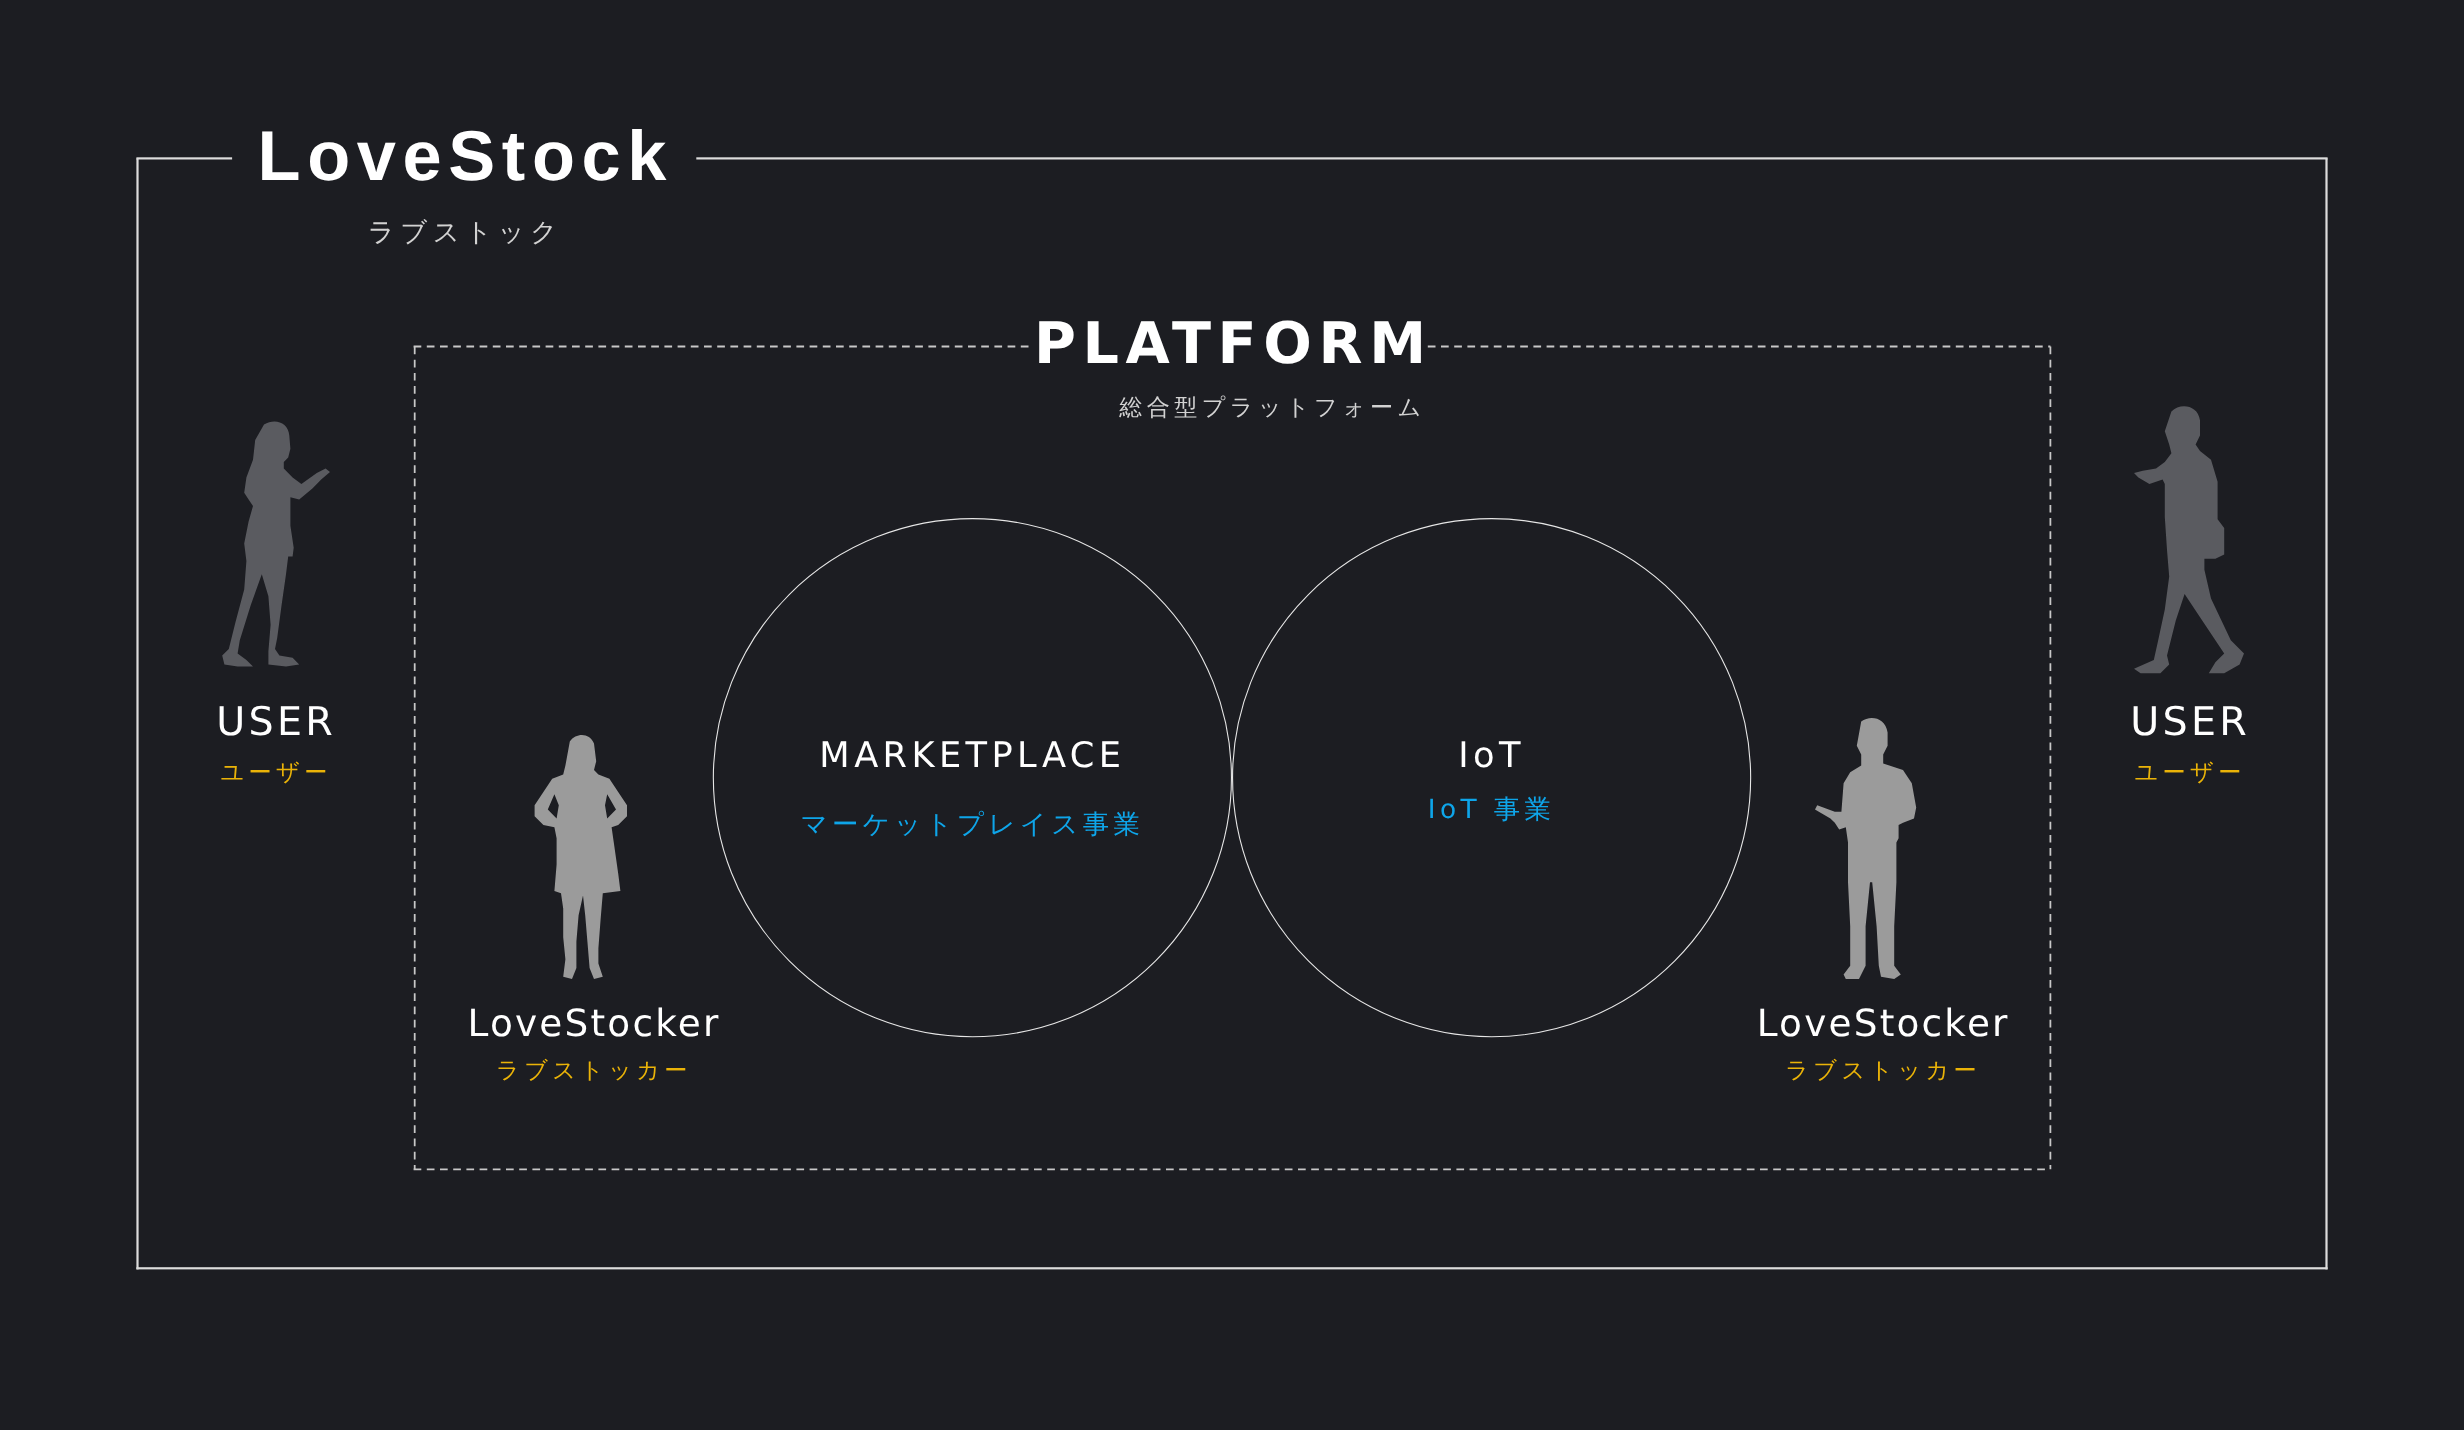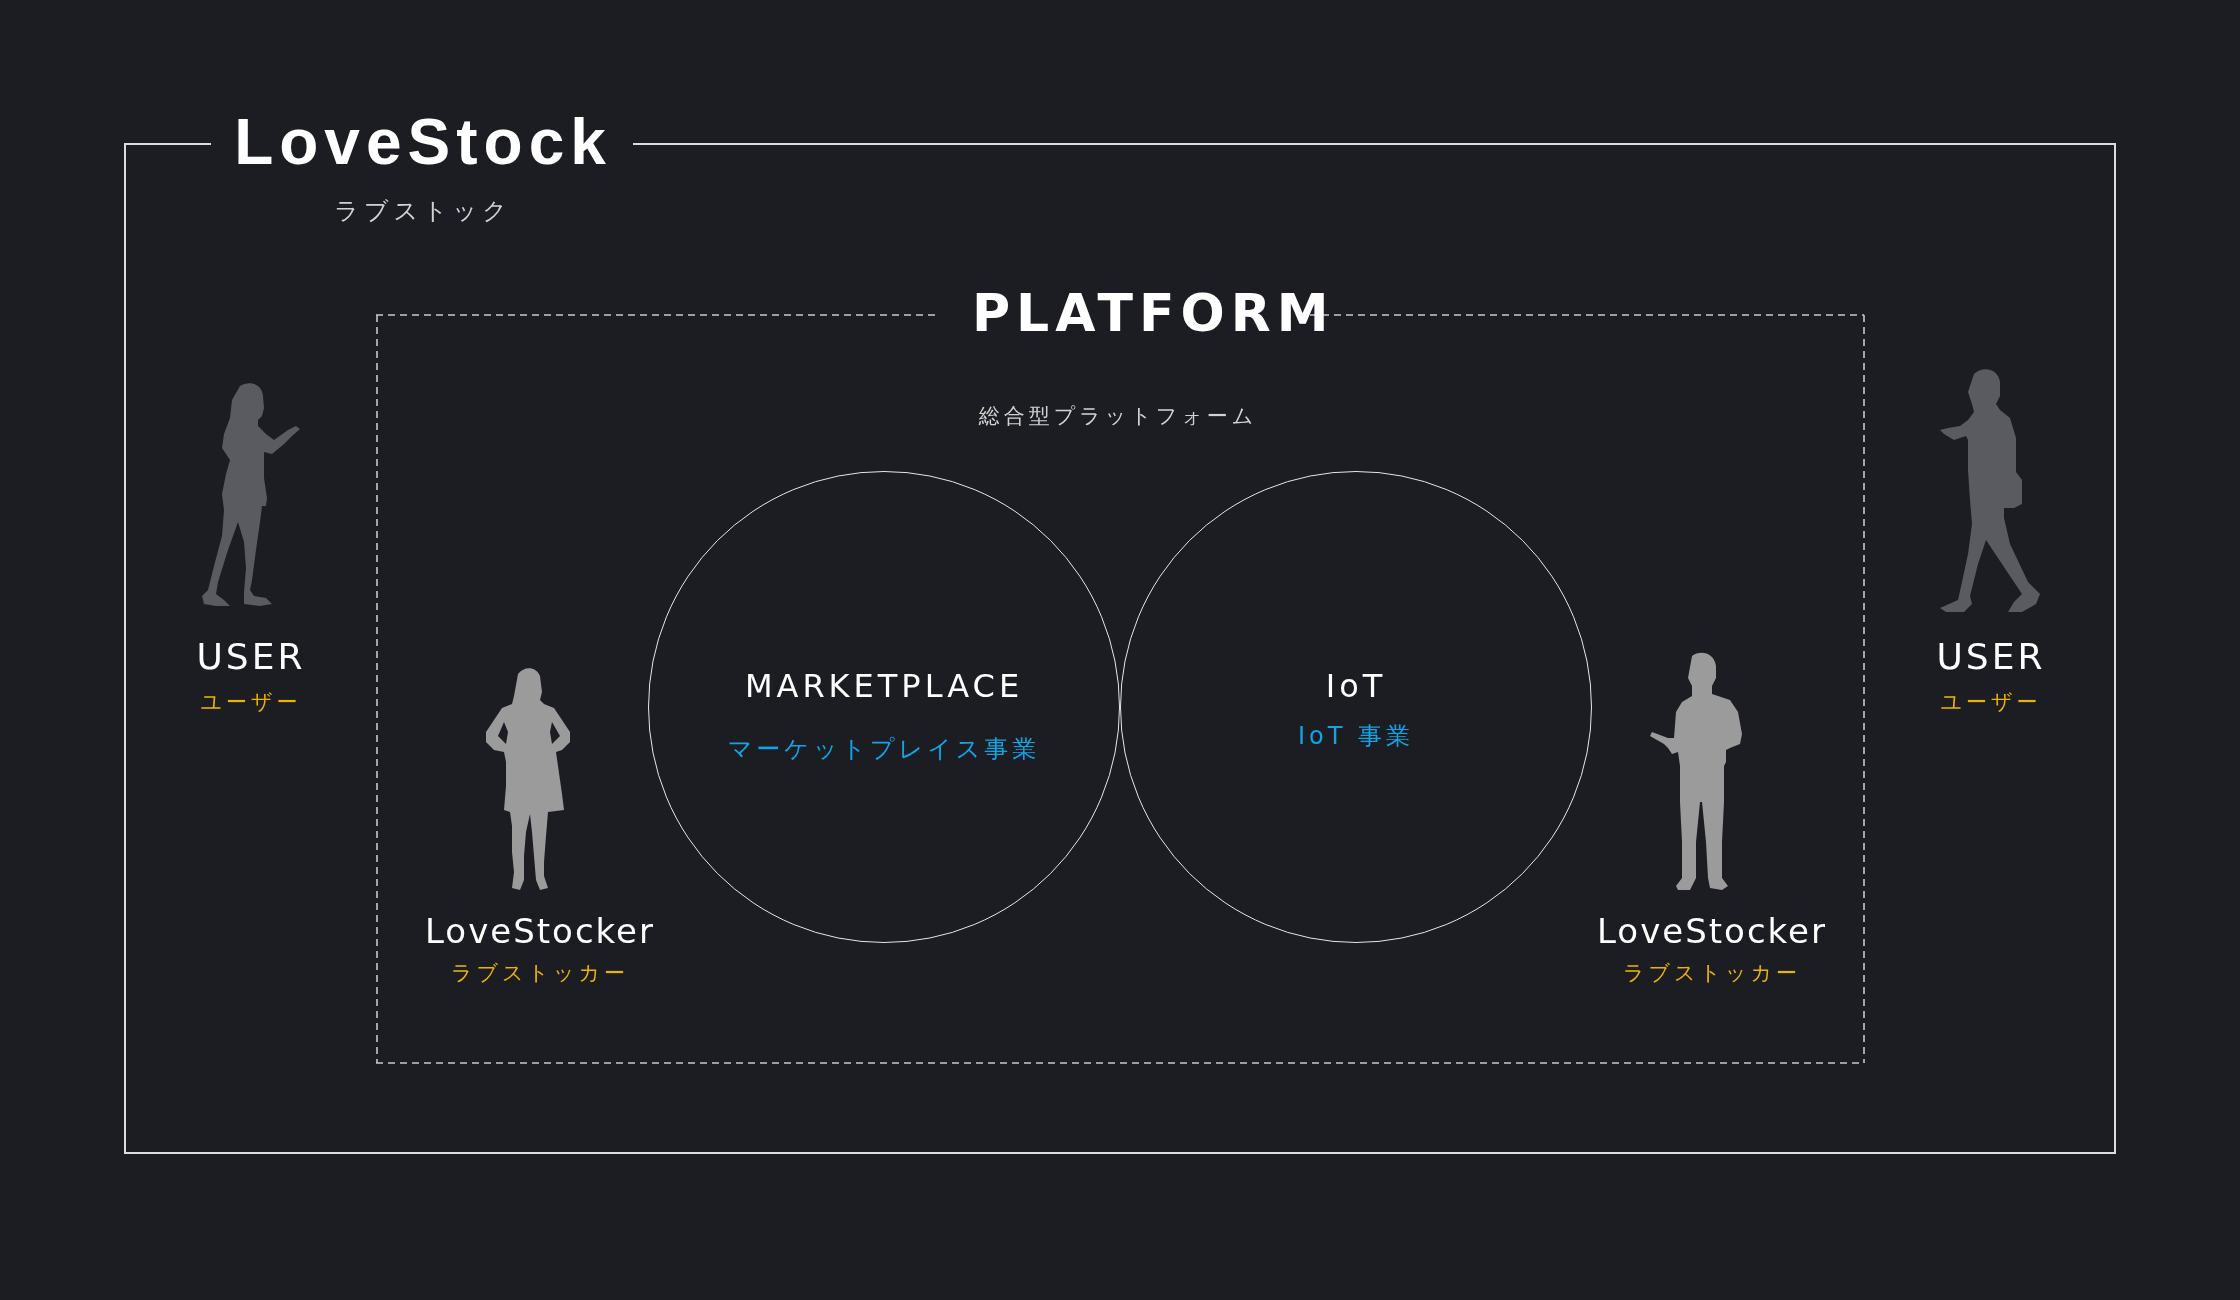--- a/index.html
+++ b/index.html
@@ -36,25 +36,25 @@
   
   .platform-frame {
     left: 376px; top: 314px; width: 1489px; height: 751px;
     box-sizing: border-box;
   }
   .platform-frame svg { position: absolute; left: 0; top: 0; overflow: visible; }
 
   .platform-title {
     left: 940px; top: 282px; width: 356px; text-align: center;
     font-size: 52px; font-weight: bold; letter-spacing: 6px;
-    line-height: 62px; color: #ffffff; margin-left: 32px;
+    line-height: 62px; color: #ffffff;
   }
   .platform-sub {
-    left: 940px; top: 356px; width: 356px; text-align: center;
-    font-size: 21px; letter-spacing: 4px; color: #d2d2d2; line-height: 28px; margin-top: 46px;
+    left: 940px; top: 356px; width: 356px; text-align: right;
+    font-size: 21px; letter-spacing: 4px; color: #d2d2d2; line-height: 28px;
   }
 
   
   .circle {
     width: 472px; height: 472px; border-radius: 50%;
     border: 1.5px solid #e6e6e6; box-sizing: border-box;
   }
   .circle-market { left: 648px; top: 471px; }
   .circle-iot { left: 1120px; top: 471px; }
 

